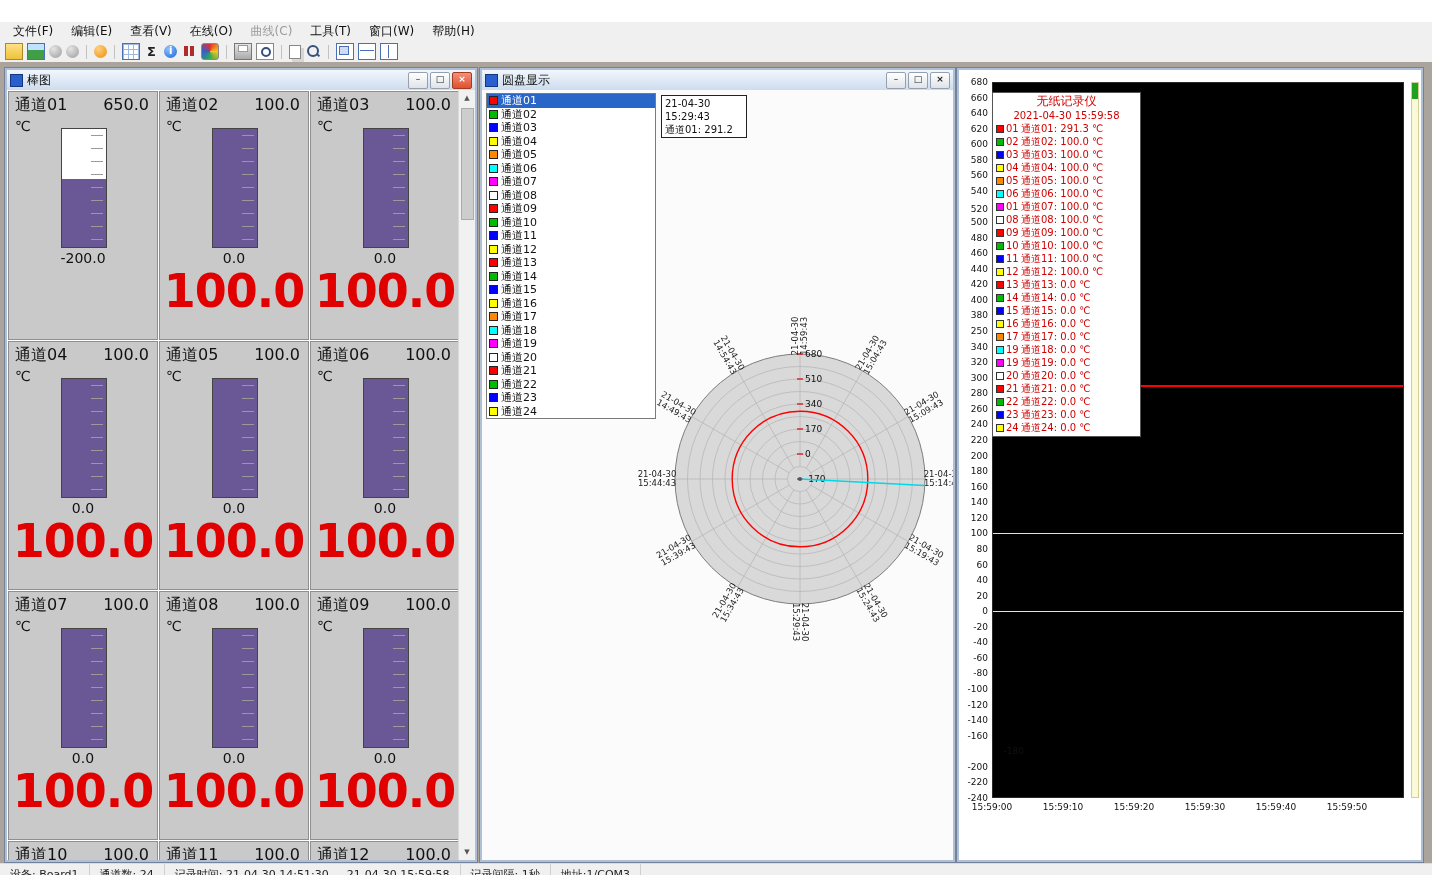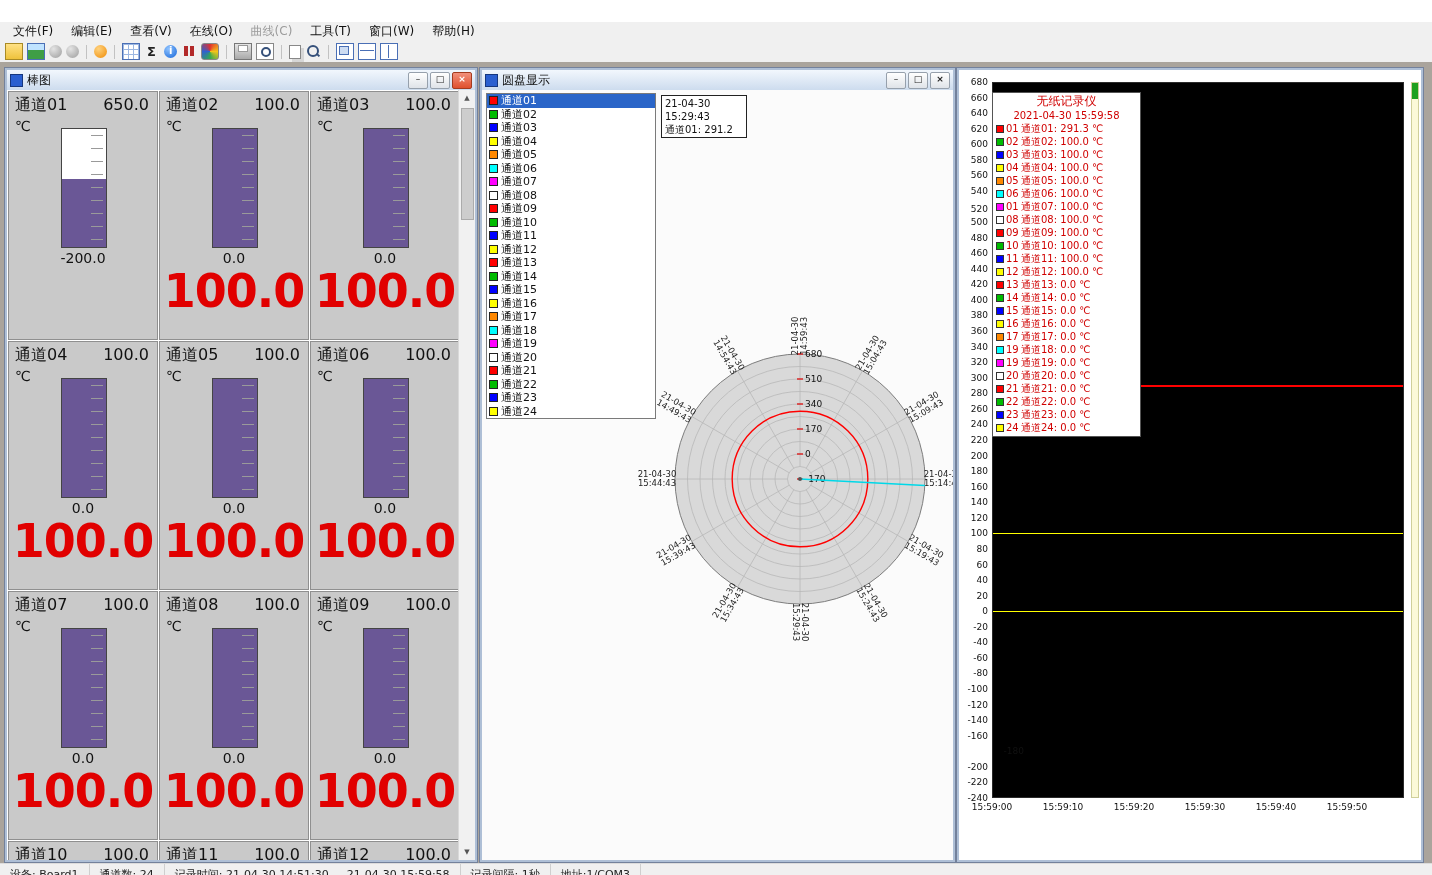--- a/index.html
+++ b/index.html
@@ -664,21 +664,21 @@
           <div class="ylab" style="top: 100.391px;">560</div>
           <div class="ylab" style="top: 115.957px;">540</div>
           <div class="ylab" style="top: 134px;">520</div>
           <div class="ylab" style="top: 147.087px;">500</div>
           <div class="ylab" style="top: 162.652px;">480</div>
           <div class="ylab" style="top: 178.217px;">460</div>
           <div class="ylab" style="top: 193.783px;">440</div>
           <div class="ylab" style="top: 209.348px;">420</div>
           <div class="ylab" style="top: 224.913px;">400</div>
           <div class="ylab" style="top: 240.478px;">380</div>
-          <div class="ylab" style="top: 256.043px;">360</div>
+          <div class="ylab" style="top: 256.043px;">250</div>
           <div class="ylab" style="top: 271.609px;">340</div>
           <div class="ylab" style="top: 287.174px;">320</div>
           <div class="ylab" style="top: 302.739px;">300</div>
           <div class="ylab" style="top: 318.304px;">280</div>
           <div class="ylab" style="top: 333.87px;">260</div>
           <div class="ylab" style="top: 349.435px;">240</div>
           <div class="ylab" style="top: 365px;">220</div>
           <div class="ylab" style="top: 380.565px;">200</div>
           <div class="ylab" style="top: 396.13px;">180</div>
           <div class="ylab" style="top: 411.696px;">160</div>

